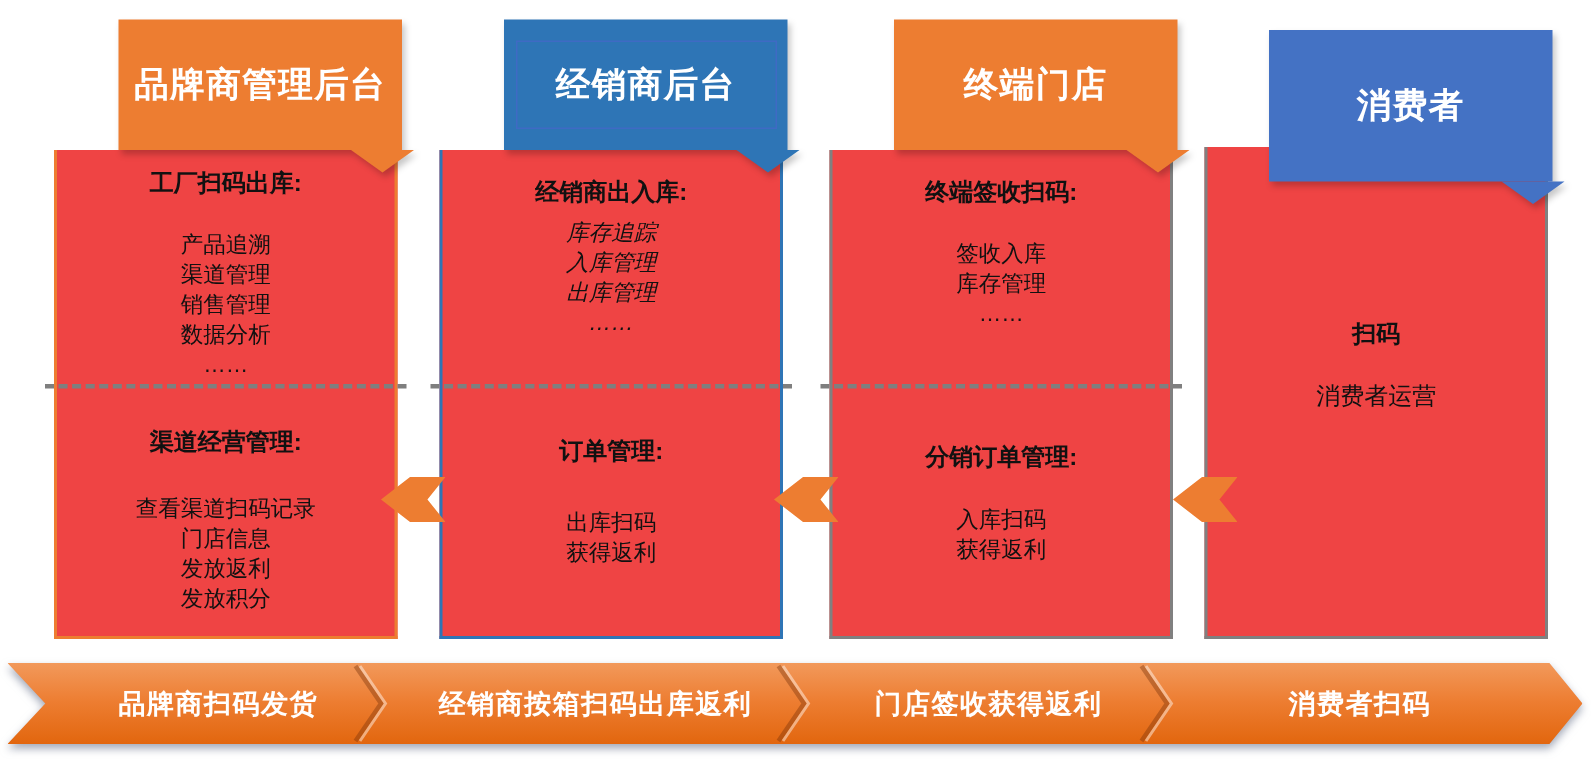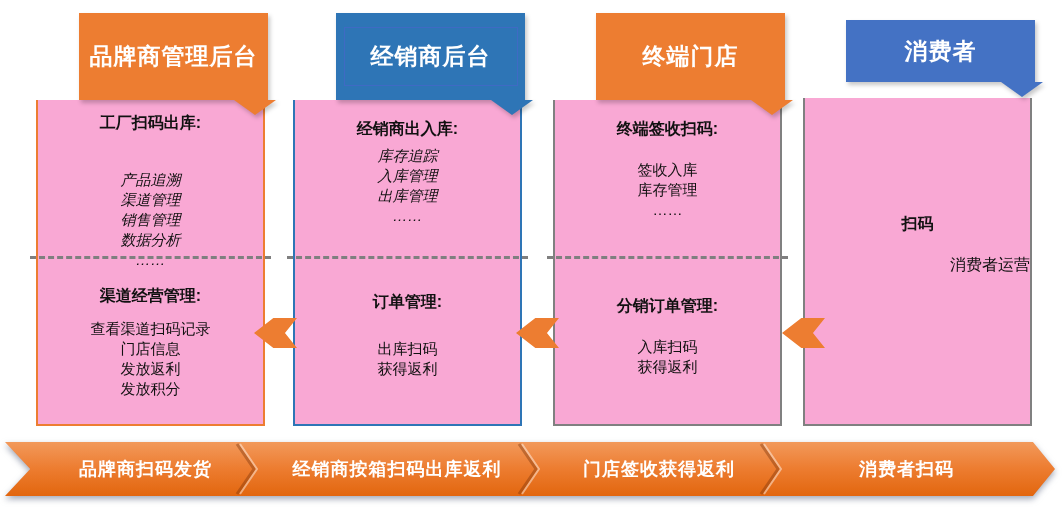--- a/index.html
+++ b/index.html
@@ -23,43 +23,43 @@
     margin-left:46px;
   }
   .hdr-orange     { --hc:#ED7D31; background:var(--hc); }
   .hdr-blue-mid   { --hc:#2E75B6; background:var(--hc); }
   .hdr-blue-light { --hc:#4472C4; background:var(--hc); }
   .col-header::after {
     content:""; position:absolute; top:100%; left:155px; width:0; height:0;
     border-left:21px solid transparent; border-right:21px solid transparent;
     border-top:15px solid var(--hc);
   }
-  #col4 .col-header { height:62px; }
+  #col4 .col-header { height:101px; }
   .title-frame { border:1px solid #3F6AC4; padding:13px 26px; }
 
   .col-body {
-    position:absolute; left:3px; right:3px; top:87px; bottom:0; background:#f9a8d4;
+    position:absolute; left:3px; right:3px; top:87px; bottom:0; background:#ef4444;
     border:2px solid var(--bc); border-top:none;
   }
   #col4 .col-body { top:78px; }
 
   .divider { position:absolute; left:-8px; right:-8px; top:156px; border-top:3px dashed #7F7F7F; }
 
   .sec { position:absolute; left:0; right:0; text-align:center; }
   .sec .heading { font-size:16px; font-weight:bold; line-height:19px; }
   .sec .items div { font-size:15px; line-height:20px; }
 
-  #col1 .sec1 { top:13px; }  #col1 .sec1 .items { margin-top:38px;font-style:italic; }
+  #col1 .sec1 { top:13px; }  #col1 .sec1 .items { margin-top:22px; }
   #col2 .sec1 { top:19px; }  #col2 .sec1 .items { margin-top:8px;font-style:italic; }
   #col3 .sec1 { top:19px; }  #col3 .sec1 .items { margin-top:22px; }
-  #col1 .sec2 { top:186px; } #col1 .sec2 .items { margin-top:14px; }
+  #col1 .sec2 { top:186px; } #col1 .sec2 .items { margin-top:25px; }
   #col2 .sec2 { top:192px; } #col2 .sec2 .items { margin-top:28px; }
   #col3 .sec2 { top:196px; } #col3 .sec2 .items { margin-top:22px; }
   #col4 .sec1 { top:116px; } #col4 .sec1 .items { margin-top:22px; }
-  #col4 .sec1 .items div { font-size:16px;text-align:right; }
+  #col4 .sec1 .items div { font-size:16px; }
 
   
   .flow-arrow {
     position:absolute; top:318px; width:43px; height:30px; background:#ED7D31; z-index:6;
     clip-path:polygon(0 50%, 45% 0, 100% 0, 72% 50%, 100% 100%, 45% 100%);
   }
   #arrow1 { left:254px; } #arrow2 { left:516px; } #arrow3 { left:782px; }
 
   
   .band-wrap {

